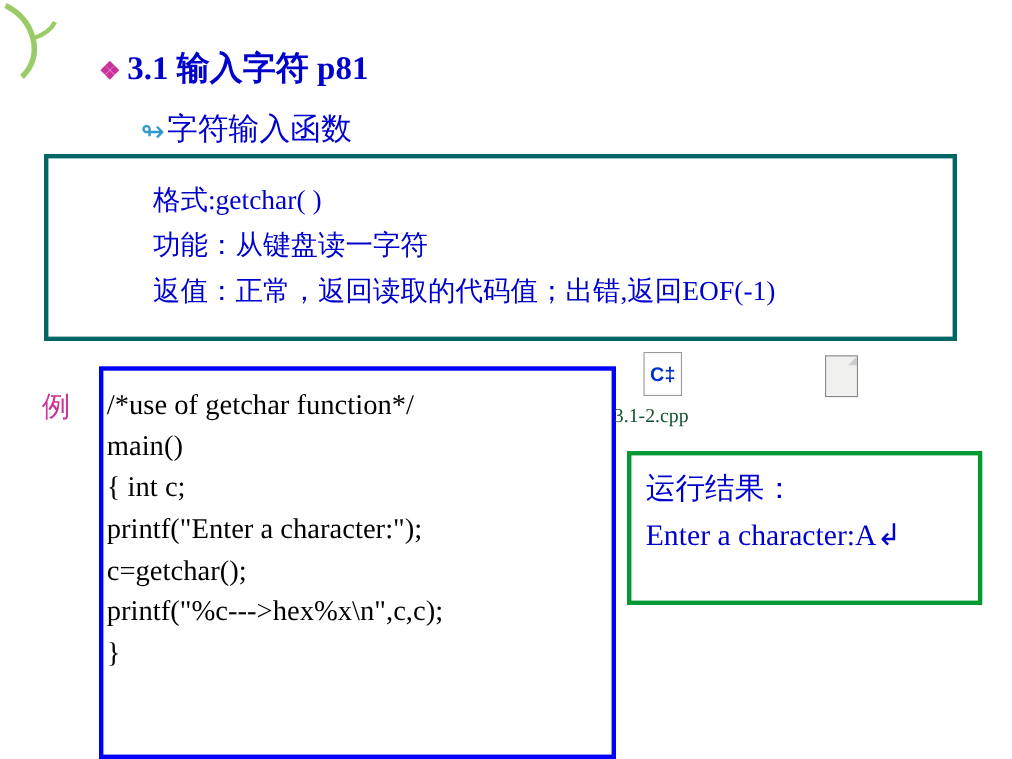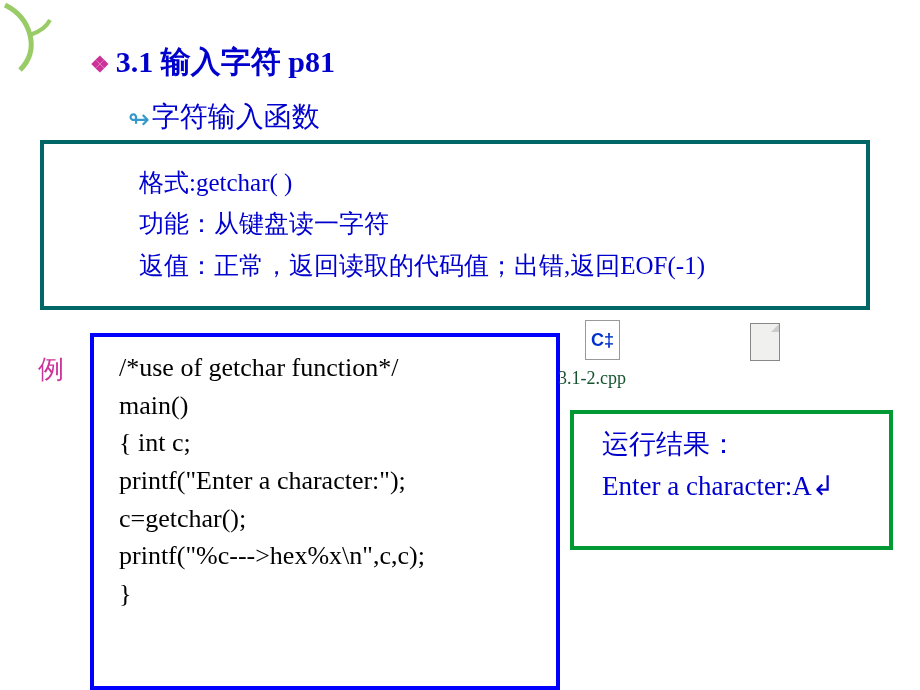--- a/index.html
+++ b/index.html
@@ -73,21 +73,21 @@
       color: #cc3399;
     }
     .code-box {
       position: absolute;
       left: 90px;
       top: 333px;
       width: 470px;
       height: 357px;
       border: 4px solid #0000ff;
       background: #ffffff;
-      padding: 12px 25px;
+      padding: 12px 3px;
       font-family: "Times New Roman", serif;
       font-size: 26px;
       color: #000000;
       line-height: 1.45;
     }
     .cpp-icon {
       position: absolute;
       left: 585px;
       top: 320px;
       width: 35px;
@@ -129,21 +129,21 @@
       border-color: transparent transparent #ccc transparent;
     }
     .result-box {
       position: absolute;
       left: 570px;
       top: 410px;
       width: 323px;
       height: 140px;
       border: 4px solid #009933;
       background: #ffffff;
-      padding: 10px 28px;
+      padding: 10px 13px;
       font-family: "Times New Roman", "SimSun", serif;
       font-size: 27px;
       color: #0000cc;
       line-height: 1.55;
     }
     .result-title {
       font-family: "SimSun", serif;
     }
   </style>
 </head>

